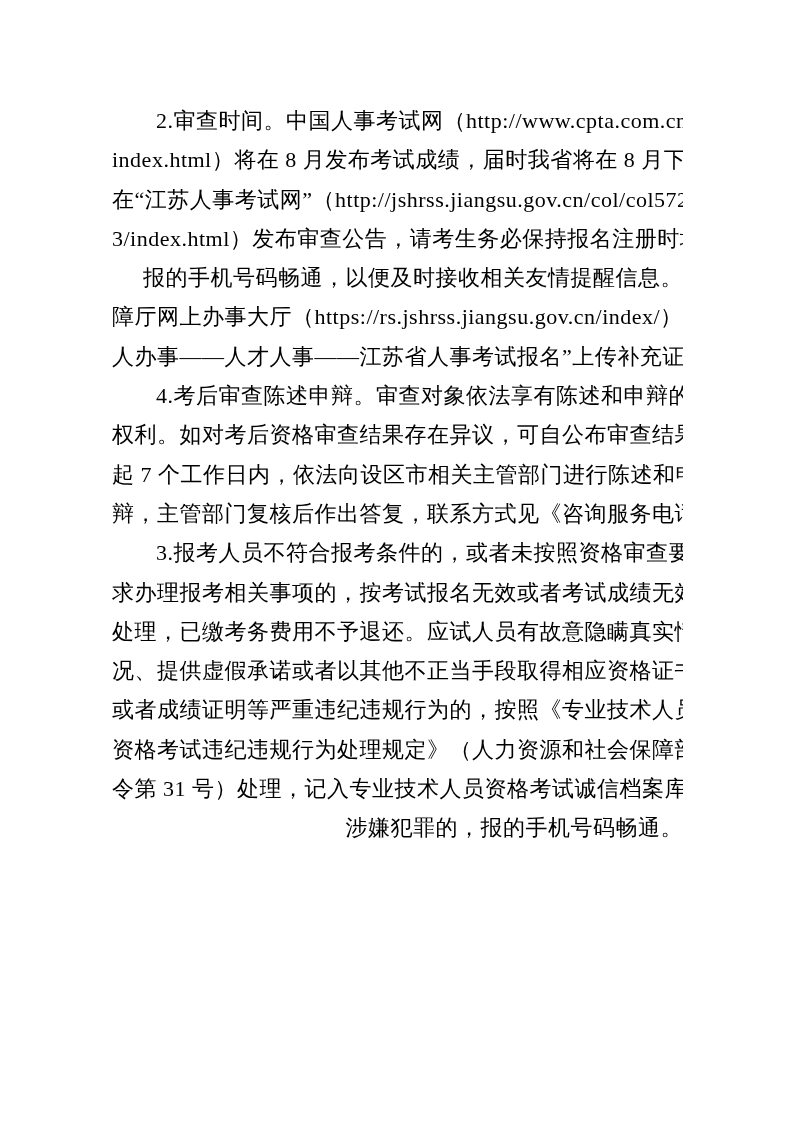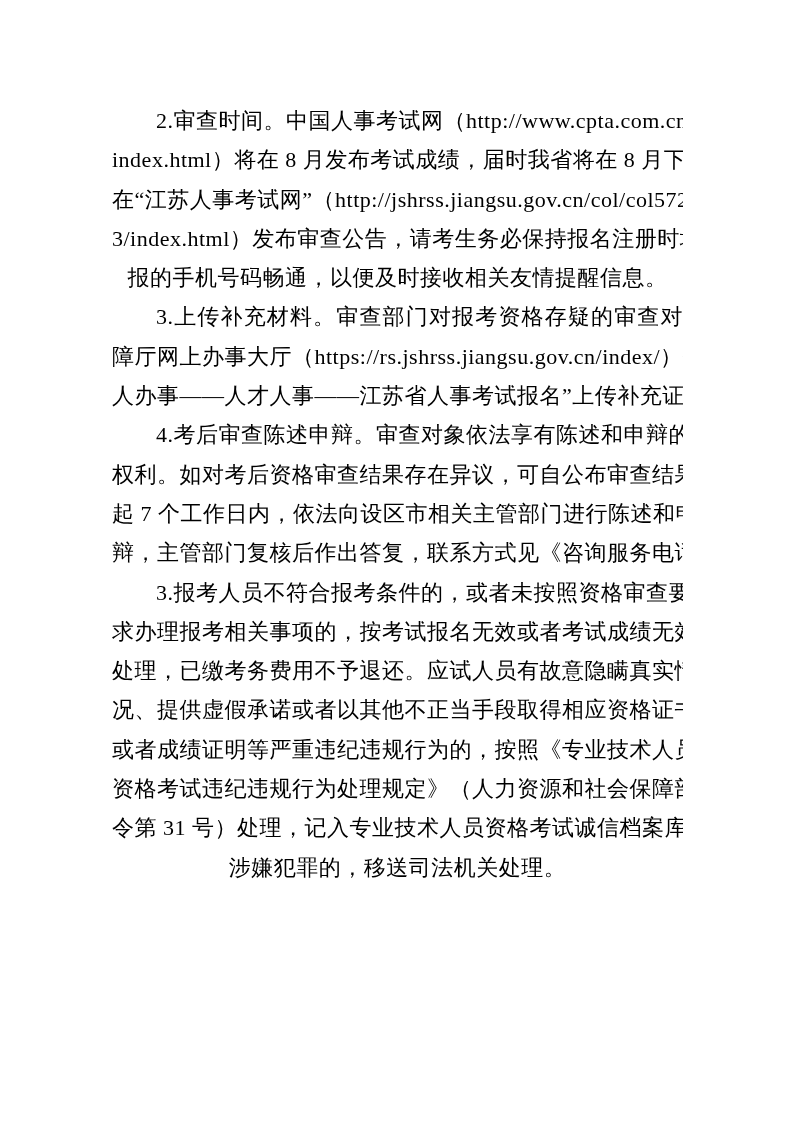--- a/index.html
+++ b/index.html
@@ -21,21 +21,21 @@
     font-size: 22px;
     line-height: 39.3px;
     color: #000000;
     letter-spacing: 0.5px;
   }
   .para { margin: 0; padding: 0; }
   .tline {
     height: 39.3px;
     white-space: nowrap;
     overflow: hidden;
-    text-align: center;
+    text-align: right;
   }
   .tline.justified {
     text-align: justify;
     text-align-last: justify;
     -moz-text-align-last: justify;
   }
   .tline.firstline { padding-left: 44px; }
   .tline.justified.firstline { width: 527px; }
 </style>
 </head>
@@ -44,34 +44,33 @@
 <div class="page">
   <div class="textblock">
       <div class="para">
         <div class="tline justified firstline">2.审查时间。中国人事考试网（http://www.cpta.com.cn/</div>
         <div class="tline justified">index.html）将在 8 月发布考试成绩，届时我省将在 8 月下旬</div>
         <div class="tline justified">在“江苏人事考试网”（http://jshrss.jiangsu.gov.cn/col/col5725</div>
         <div class="tline justified">3/index.html）发布审查公告，请考生务必保持报名注册时填</div>
         <div class="tline">报的手机号码畅通，以便及时接收相关友情提醒信息。</div>
       </div>
       <div class="para">
-        <div class="tline justified firstline">3.上传补充材料。审查部门对报考资格存疑的审查对</div>
         <div class="tline justified">障厅网上办事大厅（https://rs.jshrss.jiangsu.gov.cn/index/）个</div>
         <div class="tline justified">人办事——人才人事——江苏省人事考试报名”上传补充证</div>
       </div>
       <div class="para">
         <div class="tline justified firstline">4.考后审查陈述申辩。审查对象依法享有陈述和申辩的</div>
         <div class="tline justified">权利。如对考后资格审查结果存在异议，可自公布审查结果</div>
         <div class="tline justified">起 7 个工作日内，依法向设区市相关主管部门进行陈述和申</div>
         <div class="tline justified">辩，主管部门复核后作出答复，联系方式见《咨询服务电话》</div>
       </div>
       <div class="para">
         <div class="tline justified firstline">3.报考人员不符合报考条件的，或者未按照资格审查要</div>
         <div class="tline justified">求办理报考相关事项的，按考试报名无效或者考试成绩无效</div>
         <div class="tline justified">处理，已缴考务费用不予退还。应试人员有故意隐瞒真实情</div>
         <div class="tline justified">况、提供虚假承诺或者以其他不正当手段取得相应资格证书</div>
         <div class="tline justified">或者成绩证明等严重违纪违规行为的，按照《专业技术人员</div>
         <div class="tline justified">资格考试违纪违规行为处理规定》（人力资源和社会保障部</div>
         <div class="tline justified">令第 31 号）处理，记入专业技术人员资格考试诚信档案库。</div>
-        <div class="tline">涉嫌犯罪的，移送司法机关处理。</div>
+        <div class="tline">涉嫌犯罪的，报的手机号码畅通。</div>
       </div>
     </div>
 </div>
 
 </body></html>

